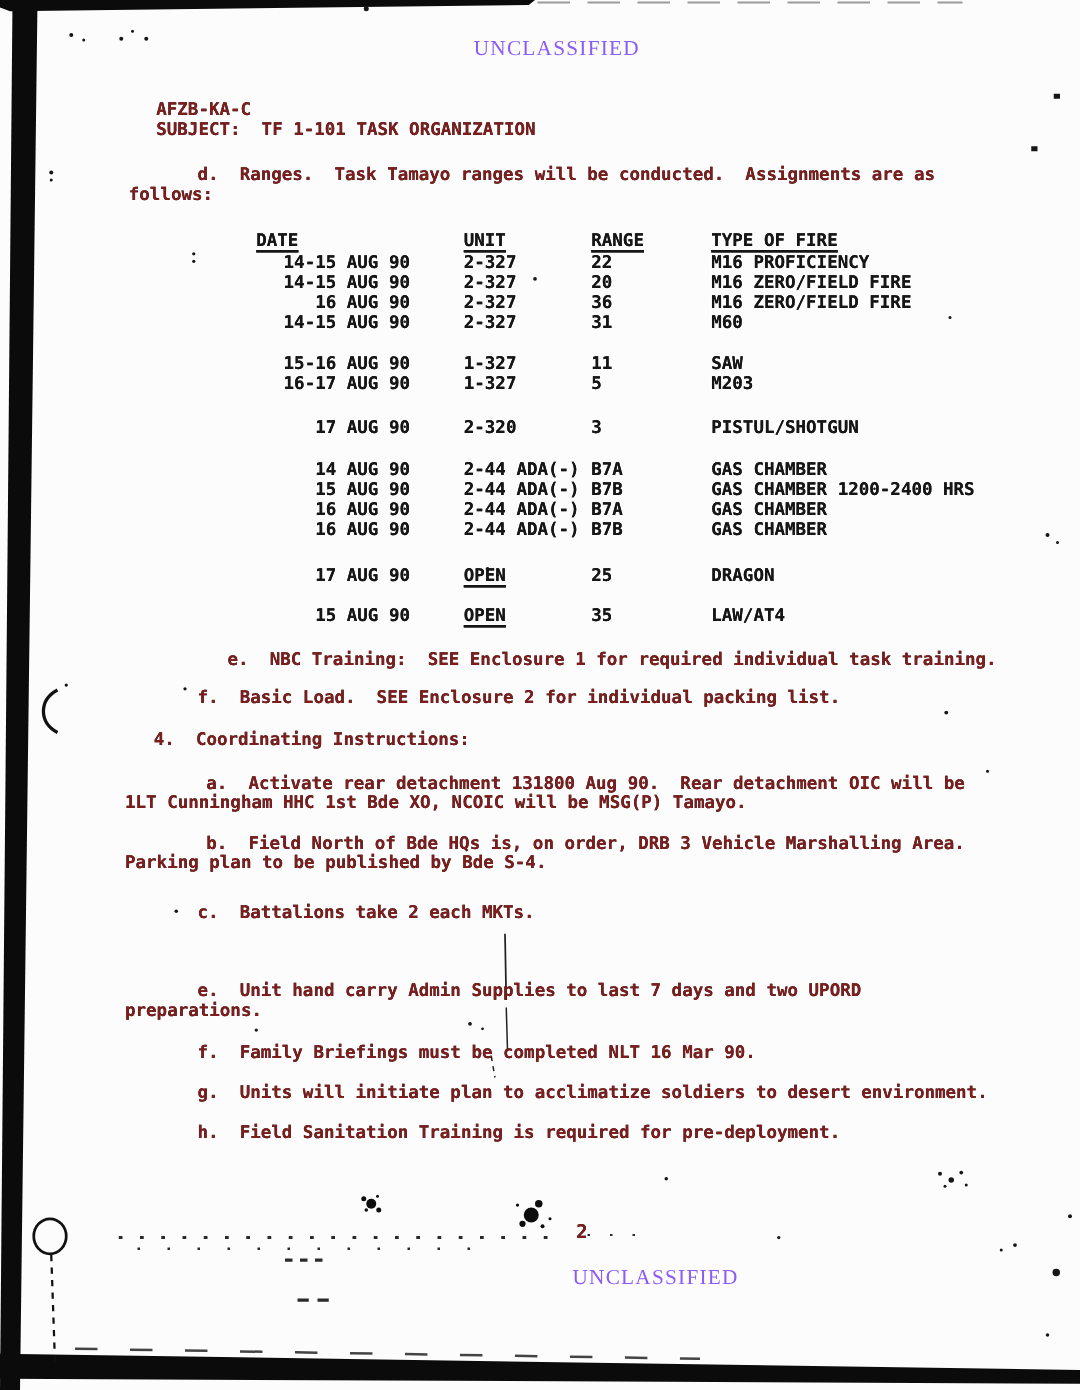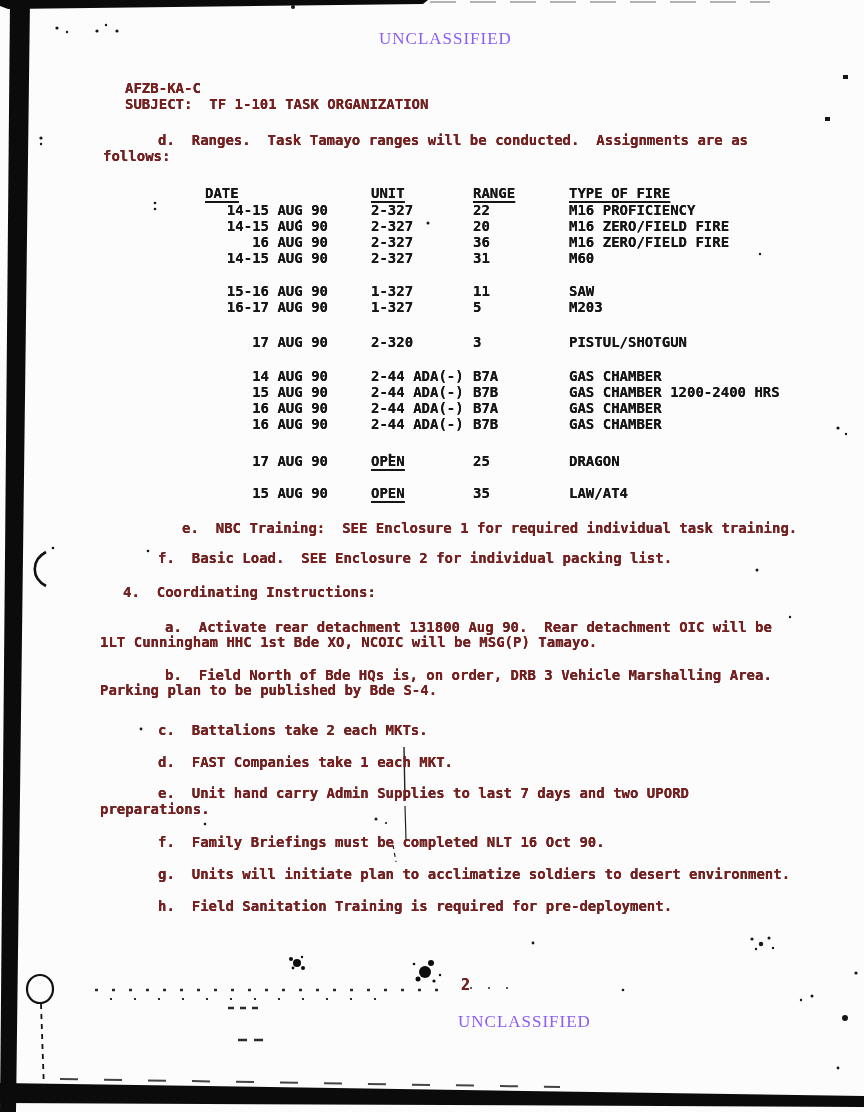--- a/index.html
+++ b/index.html
@@ -221,23 +221,22 @@
   </div>
 
   <div class="mono txt" style="left:158px; top:520px;margin-left:24px;">e.  NBC Training:  SEE Enclosure 1 for required individual task training.</div>
   <div class="mono txt" style="left:158px; top:550px;">f.  Basic Load.  SEE Enclosure 2 for individual packing list.</div>
   <div class="mono txt" style="left:123px; top:584px;">4.  Coordinating Instructions:</div>
   <div class="mono txt" style="left:165px; top:619px;">a.  Activate rear detachment 131800 Aug 90.  Rear detachment OIC will be</div>
   <div class="mono txt" style="left:100px; top:634px;">1LT Cunningham HHC 1st Bde XO, NCOIC will be MSG(P) Tamayo.</div>
   <div class="mono txt" style="left:165px; top:667px;">b.  Field North of Bde HQs is, on order, DRB 3 Vehicle Marshalling Area.</div>
   <div class="mono txt" style="left:100px; top:682px;">Parking plan to be published by Bde S-4.</div>
   <div class="mono txt" style="left:158px; top:722px;">c.  Battalions take 2 each MKTs.</div>
-  <div class="mono txt" style="left:158px; top:754px;">d.  FAST Companies take 1 each MKT.</div>
   <div class="mono txt" style="left:158px; top:785px;">e.  Unit hand carry Admin Supplies to last 7 days and two UPORD</div>
   <div class="mono txt" style="left:100px; top:801px;">preparations.</div>
-  <div class="mono txt" style="left:158px; top:834px;">f.  Family Briefings must be completed NLT 16 Oct 90.</div>
+  <div class="mono txt" style="left:158px; top:834px;">f.  Family Briefings must be completed NLT 16 Mar 90.</div>
   <div class="mono txt" style="left:158px; top:898px;">h.  Field Sanitation Training is required for pre-deployment.</div>
   <div class="mono txt" style="left:158px; top:866px;">g.  Units will initiate plan to acclimatize soldiers to desert environment.</div>
 
   <div class="mono txt" style="left:461px; top:977px; font-size:15px;">2</div>
   <div class="serif txt" style="left:458px; top:1012px;">UNCLASSIFIED</div>
 
 </div>
 
 </body></html>

